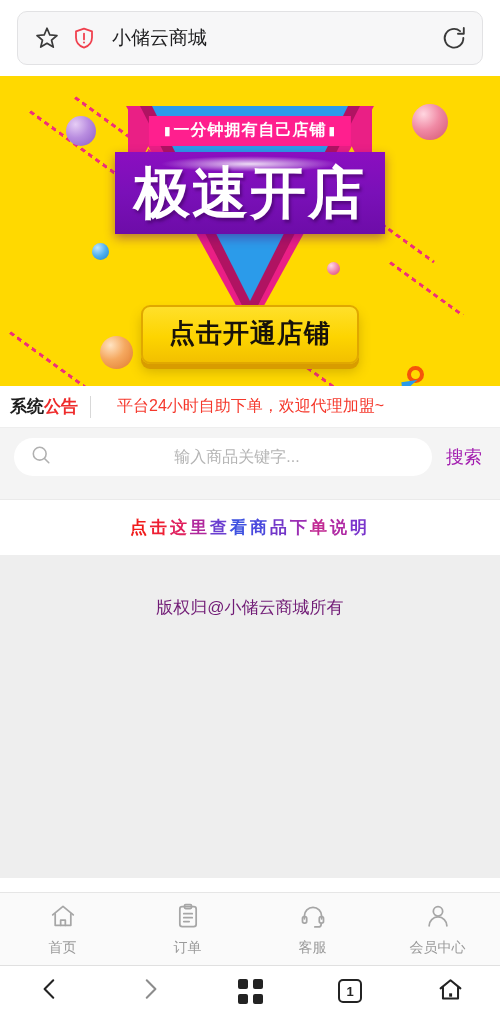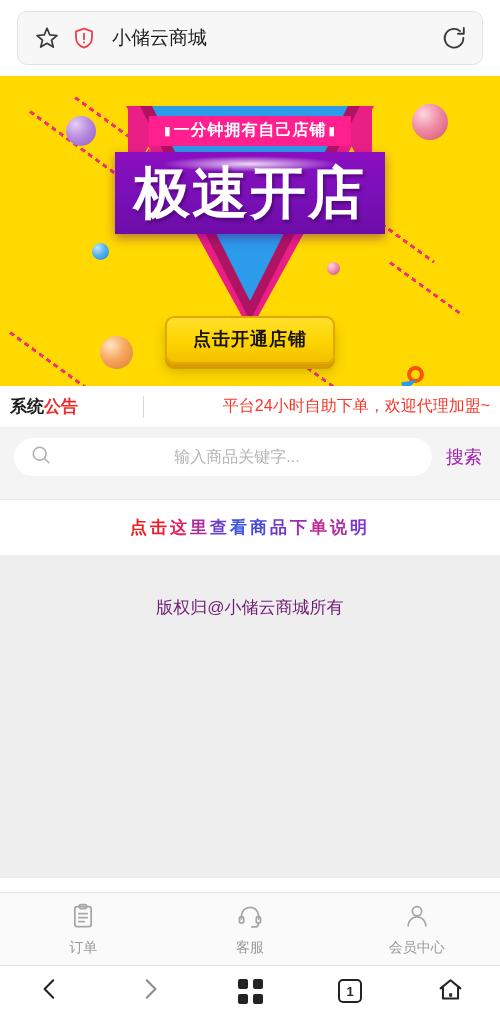--- a/index.html
+++ b/index.html
@@ -147,32 +147,31 @@
   .cta {
     position: absolute; bottom: 22px; left: 50%; transform: translateX(-50%);
     background: linear-gradient(180deg,#ffe02a 0%, #fdd400 55%, #f2c000 100%);
     border: 2px solid #e0a800;
     border-radius: 9px;
     padding: 9px 26px 11px;
     box-shadow: 0 5px 0 #d89c00, 0 8px 12px rgba(120,85,0,.3);
     z-index: 6;
   }
   .cta-txt {
-    font-size: 18px; font-weight: bold; color: #18120a;
+    font-size: 26px; font-weight: bold; color: #18120a;
     letter-spacing: 1px; white-space: nowrap;
     font-family: Liberation Serif, serif;
   }
 
   
   .notice {
     height: 42px; background: #fff;
     display: flex; align-items: center;
     padding: 0 10px;
     border-bottom: 1px solid #eeeeee;
-    justify-content: space-between;
   }
   .notice-label { font-size: 17px; font-weight: bold; white-space: nowrap; }
   .notice-label .k { color: #1c1c1c; }
   .notice-label .r { color: #ee2b2b; }
   .notice-sep { width: 1px; height: 22px; background: #d8d8d8; margin: 0 26px 0 12px; }
   .notice-text {
     font-size: 16px; color: #f5382c;
     white-space: nowrap; overflow: hidden; text-overflow: ellipsis;
   }
 
@@ -356,20 +355,30 @@
   </div>
 
   <div class="content-area">
     <div class="copyright">版权归@小储云商城所有</div>
   </div>
 
   <div class="tabbar">
     <div class="tab">
       <span>
         <svg width="28" height="28" viewBox="0 0 24 24" fill="none" stroke="#a6a6a6" stroke-width="1.5" stroke-linejoin="round" stroke-linecap="round">
+          <path d="M3.2 11 L12 3.8 L20.8 11"></path>
+          <path d="M5.3 10.2 V20 H18.7 V10.2"></path>
+          <path d="M10 20 V15.6 h4 V20"></path>
+        </svg>
+      </span>
+      <span class="tab-label">首页</span>
+    </div>
+    <div class="tab">
+      <span>
+        <svg width="28" height="28" viewBox="0 0 24 24" fill="none" stroke="#a6a6a6" stroke-width="1.5" stroke-linejoin="round" stroke-linecap="round">
           <rect x="5" y="4" width="14" height="17" rx="2"></rect>
           <rect x="9" y="2.2" width="6" height="3.4" rx="1"></rect>
           <line x1="8.4" y1="10" x2="15.6" y2="10"></line>
           <line x1="8.4" y1="13.4" x2="15.6" y2="13.4"></line>
           <line x1="8.4" y1="16.8" x2="13" y2="16.8"></line>
         </svg>
       </span>
       <span class="tab-label">订单</span>
     </div>
     <div class="tab">

